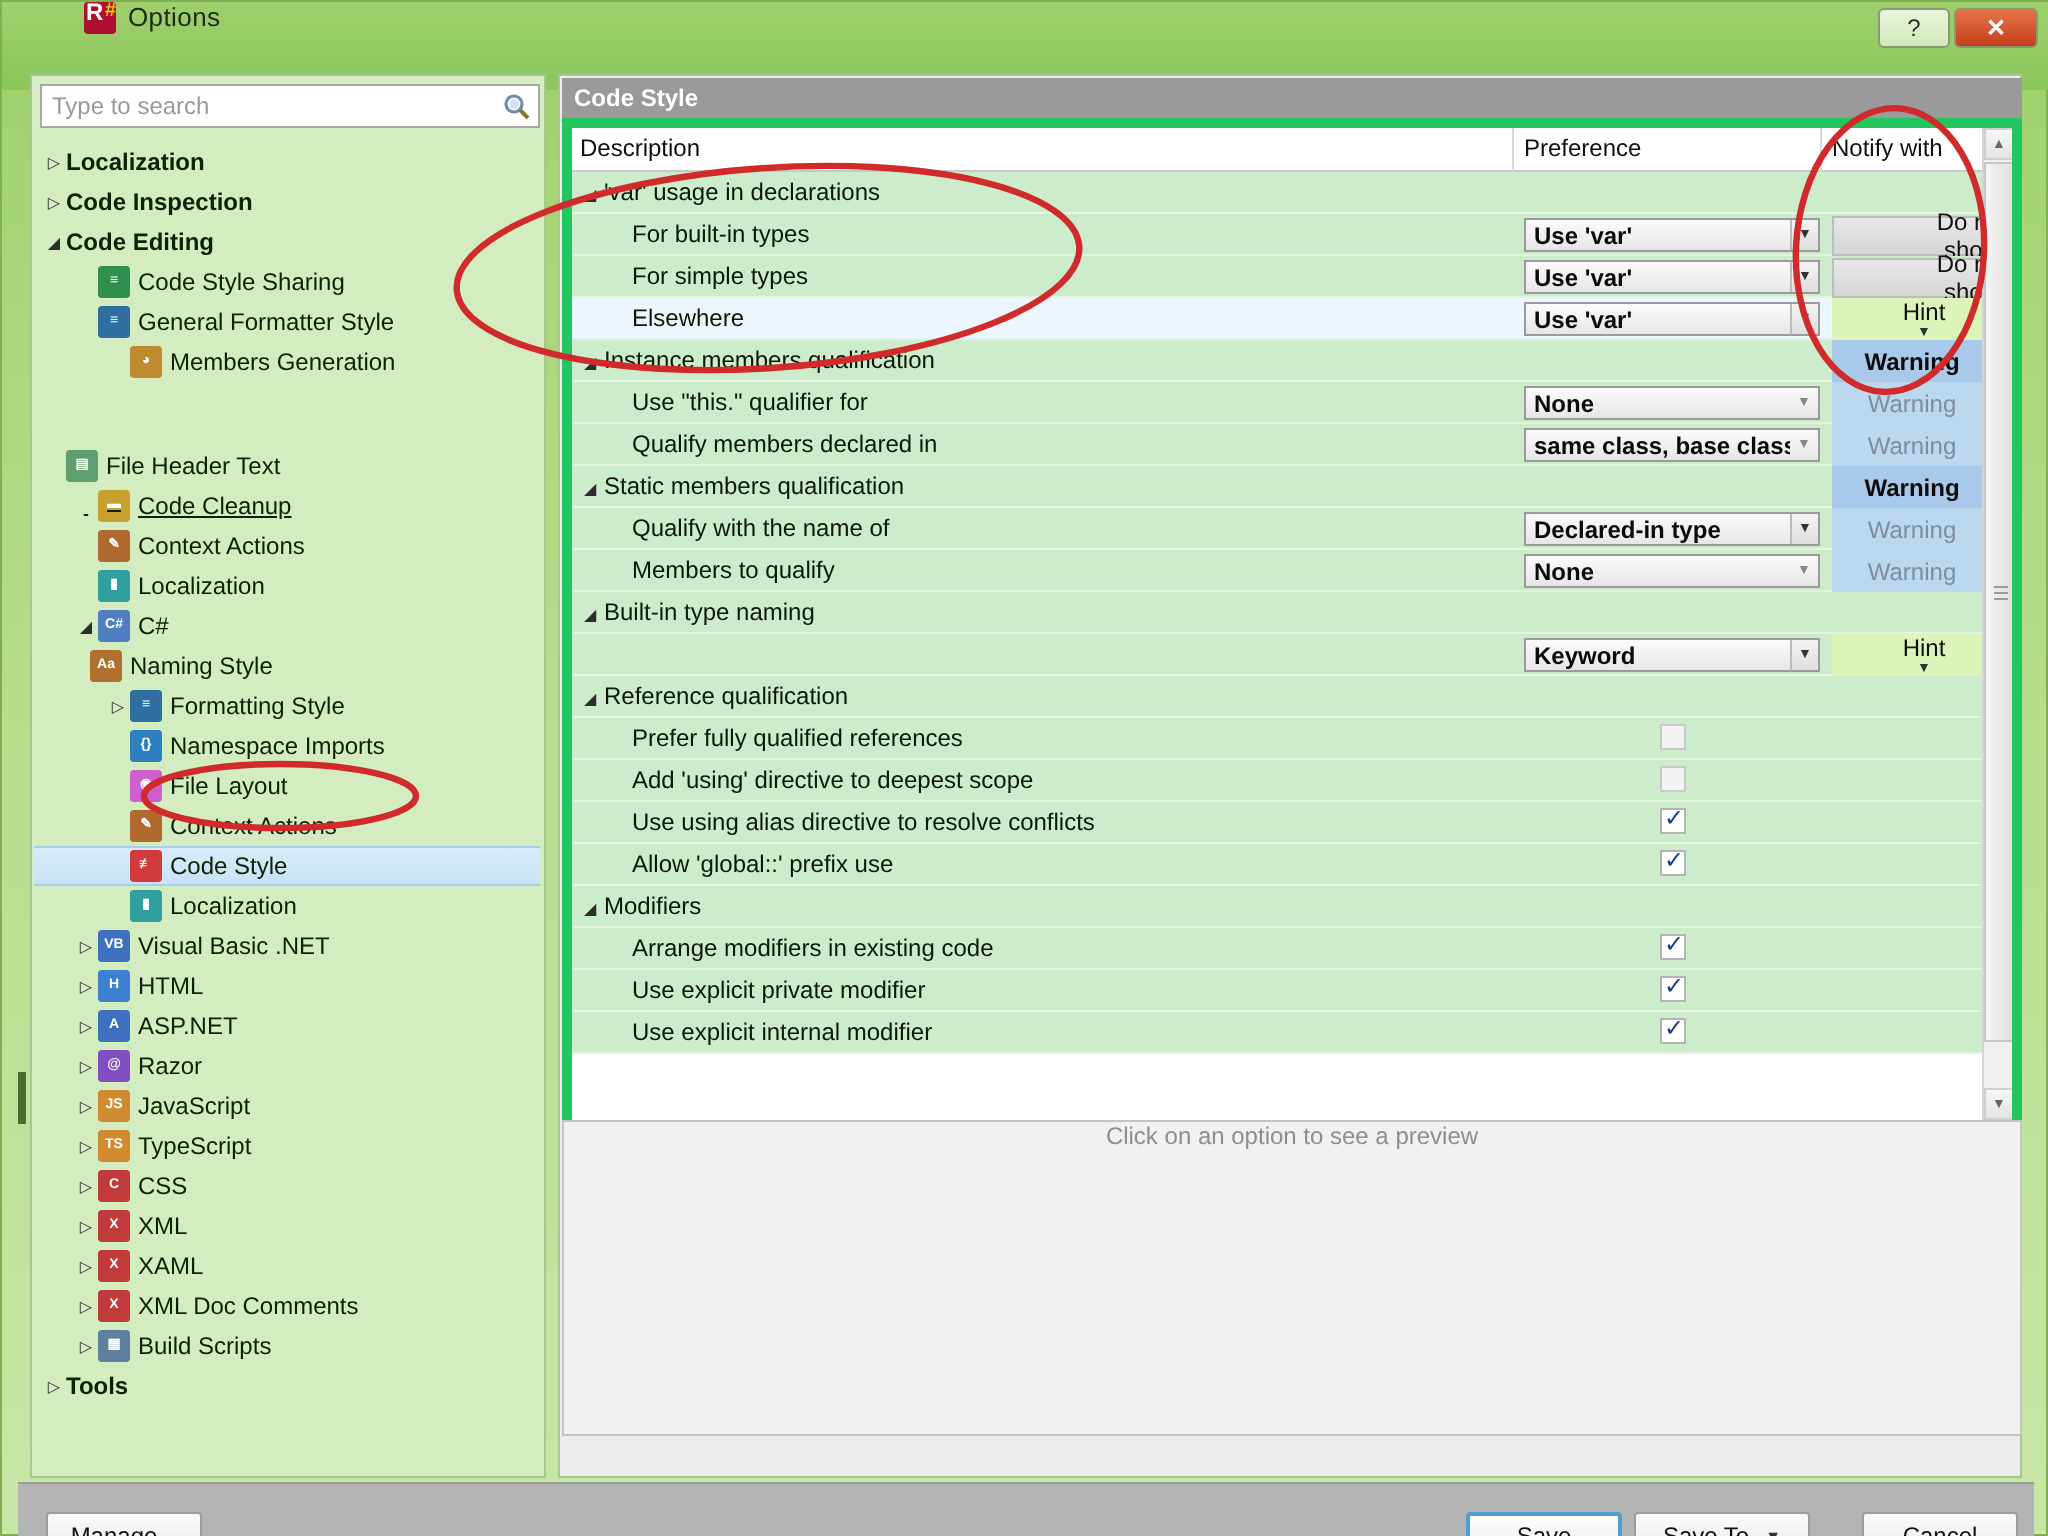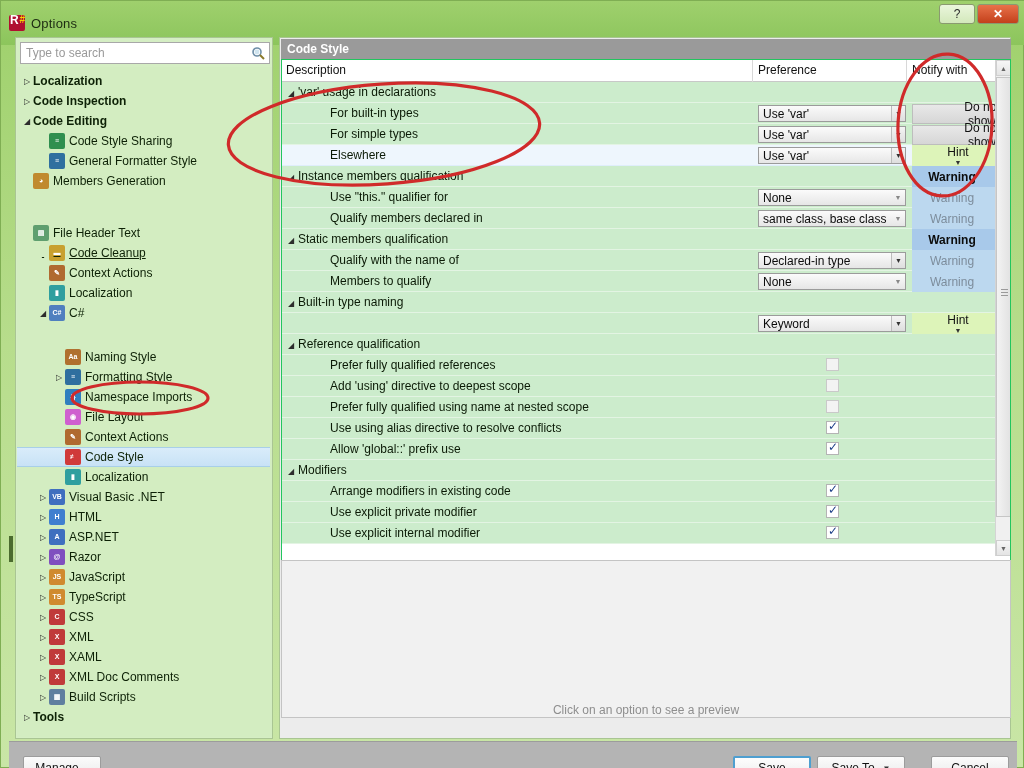--- a/index.html
+++ b/index.html
@@ -12,21 +12,21 @@
   }
   
   #window {
     position:absolute; left:0; top:0; width:1024px; height:768px;
     background:linear-gradient(180deg,#9ed06b 0%, #b7dd8c 45%, #c9e6a6 100%);
     border:1px solid #7fae53;
   }
   #titlebar {
     position:absolute; left:0; top:0; width:1024px; height:44px;
     background:linear-gradient(180deg,#9fd06d 0%, #8cc55c 100%);
-    display:flex; align-items:center;
+    display:flex; align-items:flex-start;padding-left:33px;
   }
   #app-icon {
     width:16px; height:16px; margin-left:8px; margin-right:6px;
     border-radius:2px; position:relative;
     background:#b01030;
     display:inline-block;
     overflow:hidden;
   }
   #app-icon:before {
     content:"R"; position:absolute; left:1px; top:-2px; color:#fff;
@@ -106,55 +106,55 @@
     position:absolute; left:270px; top:6px; width:732px; height:702px;
     background:#ececec; border:1px solid #a9c593;
   }
   #grid-header-bar {
     position:absolute; left:1px; top:1px; width:730px; height:20px;
     background:#9a9a9a; color:#fff; font-weight:bold; font-size:12px;
     display:flex; align-items:center; padding-left:6px;
   }
   #grid {
     position:absolute; left:1px; top:21px; width:730px; height:630px;
-    background:#fff; border:1px solid #22c55e; overflow:hidden;
+    background:#fff; border:5px solid #22c55e; overflow:hidden;
   }
   #col-head {
     height:22px; background:#fff; border-bottom:1px solid #c8c8c8;
     display:flex; align-items:center; font-size:12px; color:#111;
     position:relative;
   }
   .ch { position:absolute; top:3px; font-size:12px; }
   #ch-desc { left:4px; }
   #ch-pref { left:476px; }
   #ch-notify { left:630px; }
   #col-head .sep { position:absolute; top:0; width:1px; height:22px; background:#d8d8d8; }
   #rows { position:relative; height:475px; }
   .row {
     position:relative; height:21px; width:728px;
     background:#cceccc; border-bottom:1px solid #e3f4e3;
     font-size:12px; color:#0b1a06;
   }
   .row.group { background:#cceccc; font-weight:normal; }
   .row.sel { background:#eef6fd; border-bottom:1px solid #dfeefb; }
   .row .desc {
-    position:absolute; left:24px; top:3px; white-space:nowrap;
+    position:absolute; left:6px; top:3px; white-space:nowrap;
   }
   .row.group .desc { left:6px; }
   .row .desc .gtri {
     display:inline-block; width:10px; color:#2d2d2d; font-size:8px;
   }
   .row .desc .indent { display:inline-block; width:24px; }
   
   .combo {
     position:absolute; left:476px; top:2px; width:148px; height:17px;
     background:linear-gradient(180deg,#fbfbfb,#e6e6e6);
     border:1px solid #9b9b9b;
     font-size:12px; color:#0b0b0b;
-    display:flex; align-items:center;
+    display:flex; align-items:center;font-weight:bold;
   }
   .combo .ctext { padding-left:4px; flex:1; white-space:nowrap; overflow:hidden; }
   .combo .carr {
     width:14px; height:15px; display:flex; align-items:center; justify-content:center;
     font-size:7px; color:#333;
     border-left:1px solid #bcbcbc;
     background:linear-gradient(180deg,#f4f4f4,#dedede);
   }
   .combo.plain .carr { border-left:none; background:transparent; color:#888; }
   
@@ -204,21 +204,21 @@
     background:
       linear-gradient(180deg,#9a9a9a 0 1px, transparent 1px 3px,
                       #9a9a9a 3px 4px, transparent 4px 6px,
                       #9a9a9a 6px 7px);
   }
   #grid-sb-down { position:absolute; left:0; bottom:0; }
   
   #preview {
     position:absolute; left:1px; top:522px; width:730px; height:158px;
     background:#f1f1f1; border:1px solid #c4c4c4;
-    display:flex; align-items:flex-end; justify-content:center;
+    display:flex; align-items:flex-start; justify-content:center;
   }
   #preview-text { color:#8e8e8e; font-size:12px; }
   
   #bottom-bar {
     position:absolute; left:0px; top:710px; width:1008px; height:46px;
     background:#b4b4b4; border-top:1px solid #9c9c9c;
   }
   .btn {
     position:absolute; height:24px;
     background:linear-gradient(180deg,#fbfbfb,#e9e9e9);
@@ -289,21 +289,21 @@
           <div class="tnode" style="padding-left: 20px;">
             <span class="arrow">&nbsp;</span>
             <span class="ico" style="background: rgb(47, 143, 79);">≡</span>
             <span class="lbl">Code Style Sharing</span>
           </div>
           <div class="tnode" style="padding-left: 20px;">
             <span class="arrow">&nbsp;</span>
             <span class="ico" style="background: rgb(47, 111, 159);">≡</span>
             <span class="lbl">General Formatter Style</span>
           </div>
-          <div class="tnode" style="padding-left: 4px;">
+          <div class="tnode" style="padding-left: 36px;">
             <span class="arrow">&nbsp;</span>
             <span class="ico" style="background: rgb(192, 138, 47);">◕</span>
             <span class="lbl">Members Generation</span>
           </div>
           <div class="tnode" style="padding-left: 4px; margin-top: 32px;">
             <span class="arrow">&nbsp;</span>
             <span class="ico" style="background: rgb(95, 159, 111);">▤</span>
             <span class="lbl">File Header Text</span>
           </div>
           <div class="tnode" style="padding-left: 20px; text-decoration: underline;">
@@ -319,21 +319,21 @@
           <div class="tnode" style="padding-left: 20px;">
             <span class="arrow">&nbsp;</span>
             <span class="ico" style="background: rgb(47, 159, 159);">▮</span>
             <span class="lbl">Localization</span>
           </div>
           <div class="tnode" style="padding-left: 20px;">
             <span class="arrow">◢</span>
             <span class="ico" style="background: rgb(79, 127, 191);">C#</span>
             <span class="lbl">C#</span>
           </div>
-          <div class="tnode" style="padding-left: 36px; margin-top: 24px;">
+          <div class="tnode" style="padding-left: 16px;">
             <span class="arrow">&nbsp;</span>
             <span class="ico" style="background: rgb(176, 112, 47);">Aa</span>
             <span class="lbl">Naming Style</span>
           </div>
           <div class="tnode" style="padding-left: 36px;">
             <span class="arrow">▷</span>
             <span class="ico" style="background: rgb(47, 111, 159);">≡</span>
             <span class="lbl">Formatting Style</span>
           </div>
           <div class="tnode" style="padding-left: 36px;">
@@ -545,24 +545,20 @@
             </div>
             <div class="row">
               <span class="desc"><span class="indent"></span><span>Prefer fully qualified references</span></span>
               <span class="cb off"></span>
             </div>
             <div class="row">
               <span class="desc"><span class="indent"></span><span>Add 'using' directive to deepest scope</span></span>
               <span class="cb off"></span>
             </div>
             <div class="row">
-              <span class="desc"><span class="indent"></span><span>Prefer fully qualified using name at nested scope</span></span>
-              <span class="cb off"></span>
-            </div>
-            <div class="row">
               <span class="desc"><span class="indent"></span><span>Use using alias directive to resolve conflicts</span></span>
               <span class="cb">
                 <span class="tick">✓</span>
               </span>
             </div>
             <div class="row">
               <span class="desc"><span class="indent"></span><span>Allow 'global::' prefix use</span></span>
               <span class="cb">
                 <span class="tick">✓</span>
               </span>

